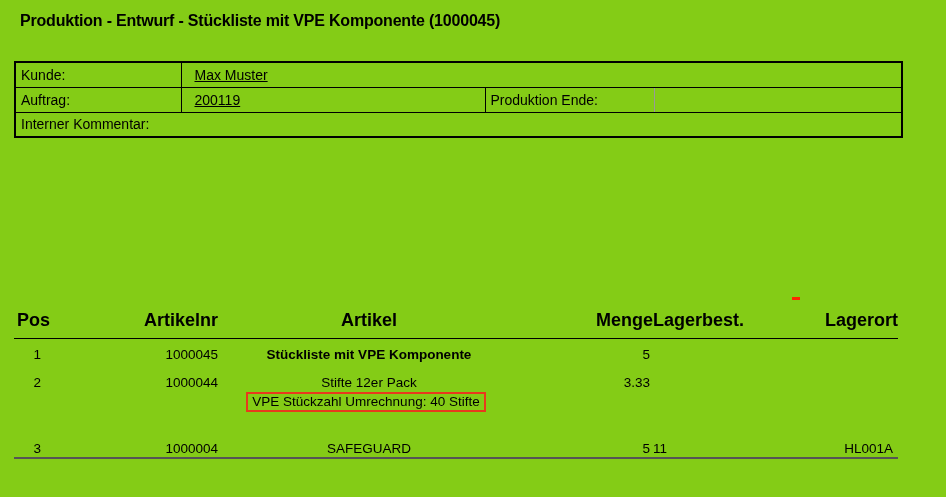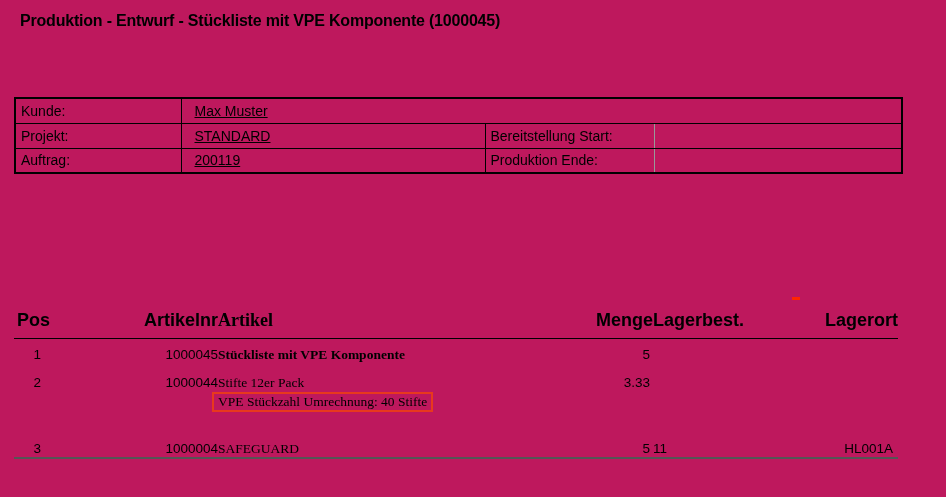--- a/index.html
+++ b/index.html
@@ -1,32 +1,31 @@
 <!DOCTYPE html>
 <html><head>
 <meta charset="utf-8">
 <style>
   * { margin:0; padding:0; box-sizing:border-box; }
   html,body { background:#fff; }
   .page {
-    position:relative; width:946px; height:497px; background:#be185d;
+    position:relative; width:946px; height:497px; background:#84cc16;
     font-family:"Liberation Sans","DejaVu Sans",sans-serif; color:#000;
     overflow:hidden;
   }
   .doc-title {
     position:absolute; left:20px; top:12px;
     font-size:16px; font-weight:bold; letter-spacing:-0.2px;
   }
 
   
   .info-table {
     position:absolute; left:14px; top:61px; width:887px;
     border-collapse:collapse; table-layout:fixed;
     border:2px solid #000;
-    margin-top:36px;
   }
   .info-table td {
     border:1px solid #000; height:25px; font-size:14px;
     vertical-align:middle; padding:0 0 0 5px; overflow:hidden; white-space:nowrap;
   }
   .info-table td.val  { padding-left:13px;text-decoration:underline; }
   .info-table td.lbl2 { padding-left:5px; border-right-color:#999; }
   .info-table td.val2 { padding-left:7px; border-left-color:#999; }
 
   
@@ -38,21 +37,21 @@
   .items-table th {
     font-size:18px; font-weight:bold; height:30px;
     vertical-align:bottom; padding:0 0 7px 0;
     border-bottom:1px solid #000; white-space:nowrap;
   }
   .items-table td {
     font-size:13.5px; vertical-align:top; white-space:nowrap; overflow:visible;
   }
   .col-pos       { width:36px;  text-align:right; }
   .col-artikelnr { width:168px; text-align:right;  }
-  .col-artikel   { width:302px; text-align:left;font-family:Liberation Serif, serif;  }
+  .col-artikel   { width:302px; text-align:center;  }
   .col-menge     { width:133px; text-align:right; }
   .col-lagerbest { width:134px; text-align:left; }
   .col-lagerort  { width:111px; text-align:right; }
 
   td.col-pos       { padding-right:9px; }
   td.col-artikelnr { padding-left:18px; }
   td.col-menge     { padding-right:3px; }
   td.col-lagerbest { padding-right:25px; }
   td.col-lagerort  { padding-right:5px; }
   th.col-artikelnr { padding-left:18px; }
@@ -87,30 +86,27 @@
         <col style="width:304px">
         <col style="width:169px">
         <col style="width:248px">
     </colgroup>
     <tbody>
         <tr>
       <td>Kunde:</td>
       <td class="val" colspan="3">Max Muster</td>
     </tr>
     <tr>
-      <td>Projekt:</td>
-      <td class="val">STANDARD</td>
-      <td class="lbl2">Bereitstellung Start:</td>
-      <td class="val2"></td>
-    </tr>
-    <tr>
       <td>Auftrag:</td>
       <td class="val">200119</td>
       <td class="lbl2">Produktion Ende:</td>
       <td class="val2"></td>
+    </tr>
+    <tr>
+      <td colspan="4">Interner Kommentar:</td>
     </tr>
   </tbody>
     </table>
 
   <div class="red-marker"></div>
 
   <table class="items-table">
     <tbody>
         <tr>
       <th class="col-pos">Pos</th>

